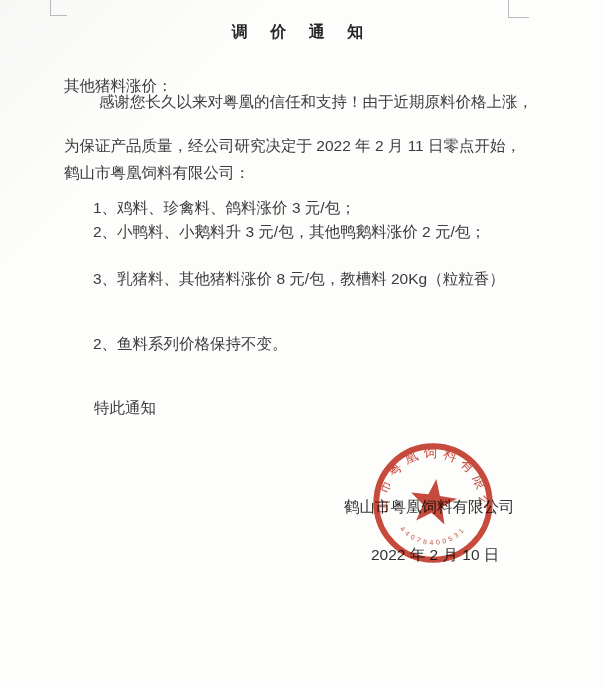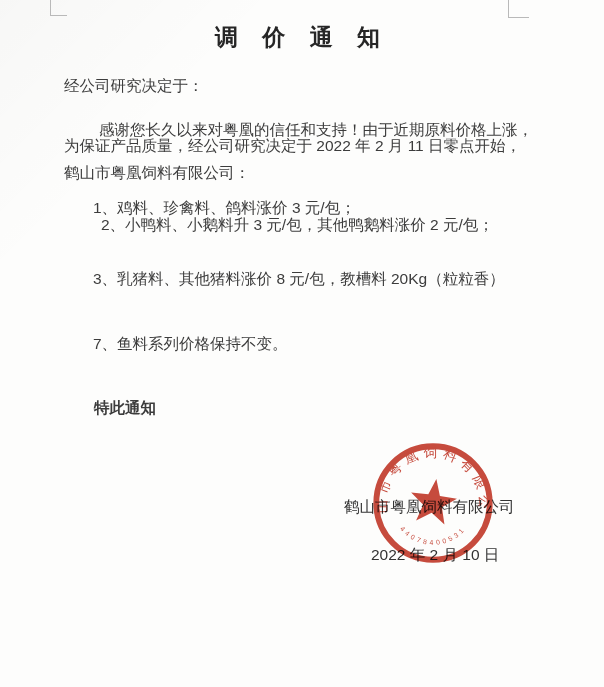--- a/index.html
+++ b/index.html
@@ -14,21 +14,21 @@
     background: #fdfdfc;
     background-image: linear-gradient(135deg, rgba(0,0,0,0.025) 0%, rgba(0,0,0,0) 22%);
     font-family: "Liberation Sans", sans-serif;
     color: #3a3a3a;
     overflow: hidden;
   }
   .abs { position: absolute; white-space: nowrap; }
   .doc-title {
     left: 0; right: 0; top: 22px;
     text-align: center;
-    font-size: 23px;
+    font-size: 16px;
     font-weight: 700;
     letter-spacing: 9px;
     color: #262626;
   }
   .body-text { font-size: 15.5px; color: #3c3c3c; }
   .corner-mark {
     position: absolute;
     border-left: 1.5px solid #b9b9b9;
     border-bottom: 1.5px solid #b9b9b9;
   }
@@ -48,32 +48,32 @@
 </head>
 <body>
 
 <div class="page">
 
   <div class="corner-mark corner-tl"></div>
   <div class="corner-mark corner-tr"></div>
 
   <div class="abs doc-title">调 价 通 知</div>
 
-  <div class="abs body-text" style="left:64px; top:76px;">经公司研究决定于：</div>
+  <div class="abs body-text" style="left:64px; top:76px;">其他猪料涨价：</div>
 
-  <div class="abs body-text" style="left:99px; top:120px;">感谢您长久以来对粤凰的信任和支持！由于近期原料价格上涨，</div>
+  <div class="abs body-text" style="left:99px; top:92px;">感谢您长久以来对粤凰的信任和支持！由于近期原料价格上涨，</div>
   <div class="abs body-text" style="left:64px; top:136px;">为保证产品质量，经公司研究决定于 2022 年 2 月 11 日零点开始，</div>
   <div class="abs body-text" style="left:64px; top:163px;">鹤山市粤凰饲料有限公司：</div>
 
   <div class="abs body-text" style="left:93px; top:198px;text-align:center;">1、鸡料、珍禽料、鸽料涨价 3 元/包；</div>
-  <div class="abs body-text" style="left:93px; top:215px;margin-left:8px;">2、小鸭料、小鹅料升 3 元/包，其他鸭鹅料涨价 2 元/包；</div>
+  <div class="abs body-text" style="left:93px; top:222px;">2、小鸭料、小鹅料升 3 元/包，其他鸭鹅料涨价 2 元/包；</div>
   <div class="abs body-text" style="left:93px; top:269px;">3、乳猪料、其他猪料涨价 8 元/包，教槽料 20Kg（粒粒香）</div>
-  <div class="abs body-text" style="left:93px; top:334px;">7、鱼料系列价格保持不变。</div>
+  <div class="abs body-text" style="left:93px; top:334px;">2、鱼料系列价格保持不变。</div>
 
-  <div class="abs body-text" style="left:94px; top:398px;font-weight:bold;">特此通知</div>
+  <div class="abs body-text" style="left:94px; top:398px;">特此通知</div>
 
   <div class="abs sig-text" style="left:344px; top:497px;">鹤山市粤凰饲料有限公司</div>
   <div class="abs sig-text" style="left:371px; top:545px;">2022 年 2 月 10 日</div>
 
   <div class="stamp-wrap">
     <svg viewBox="0 0 140 140" width="130" height="126">
       <defs>
         <path id="arcTop" d="M 21,88 A 52,52 0 1 1 119,88" fill="none"></path>
         <path id="arcBottom" d="M 26,86 A 47,47 0 0 0 114,86" fill="none"></path>
       </defs>

